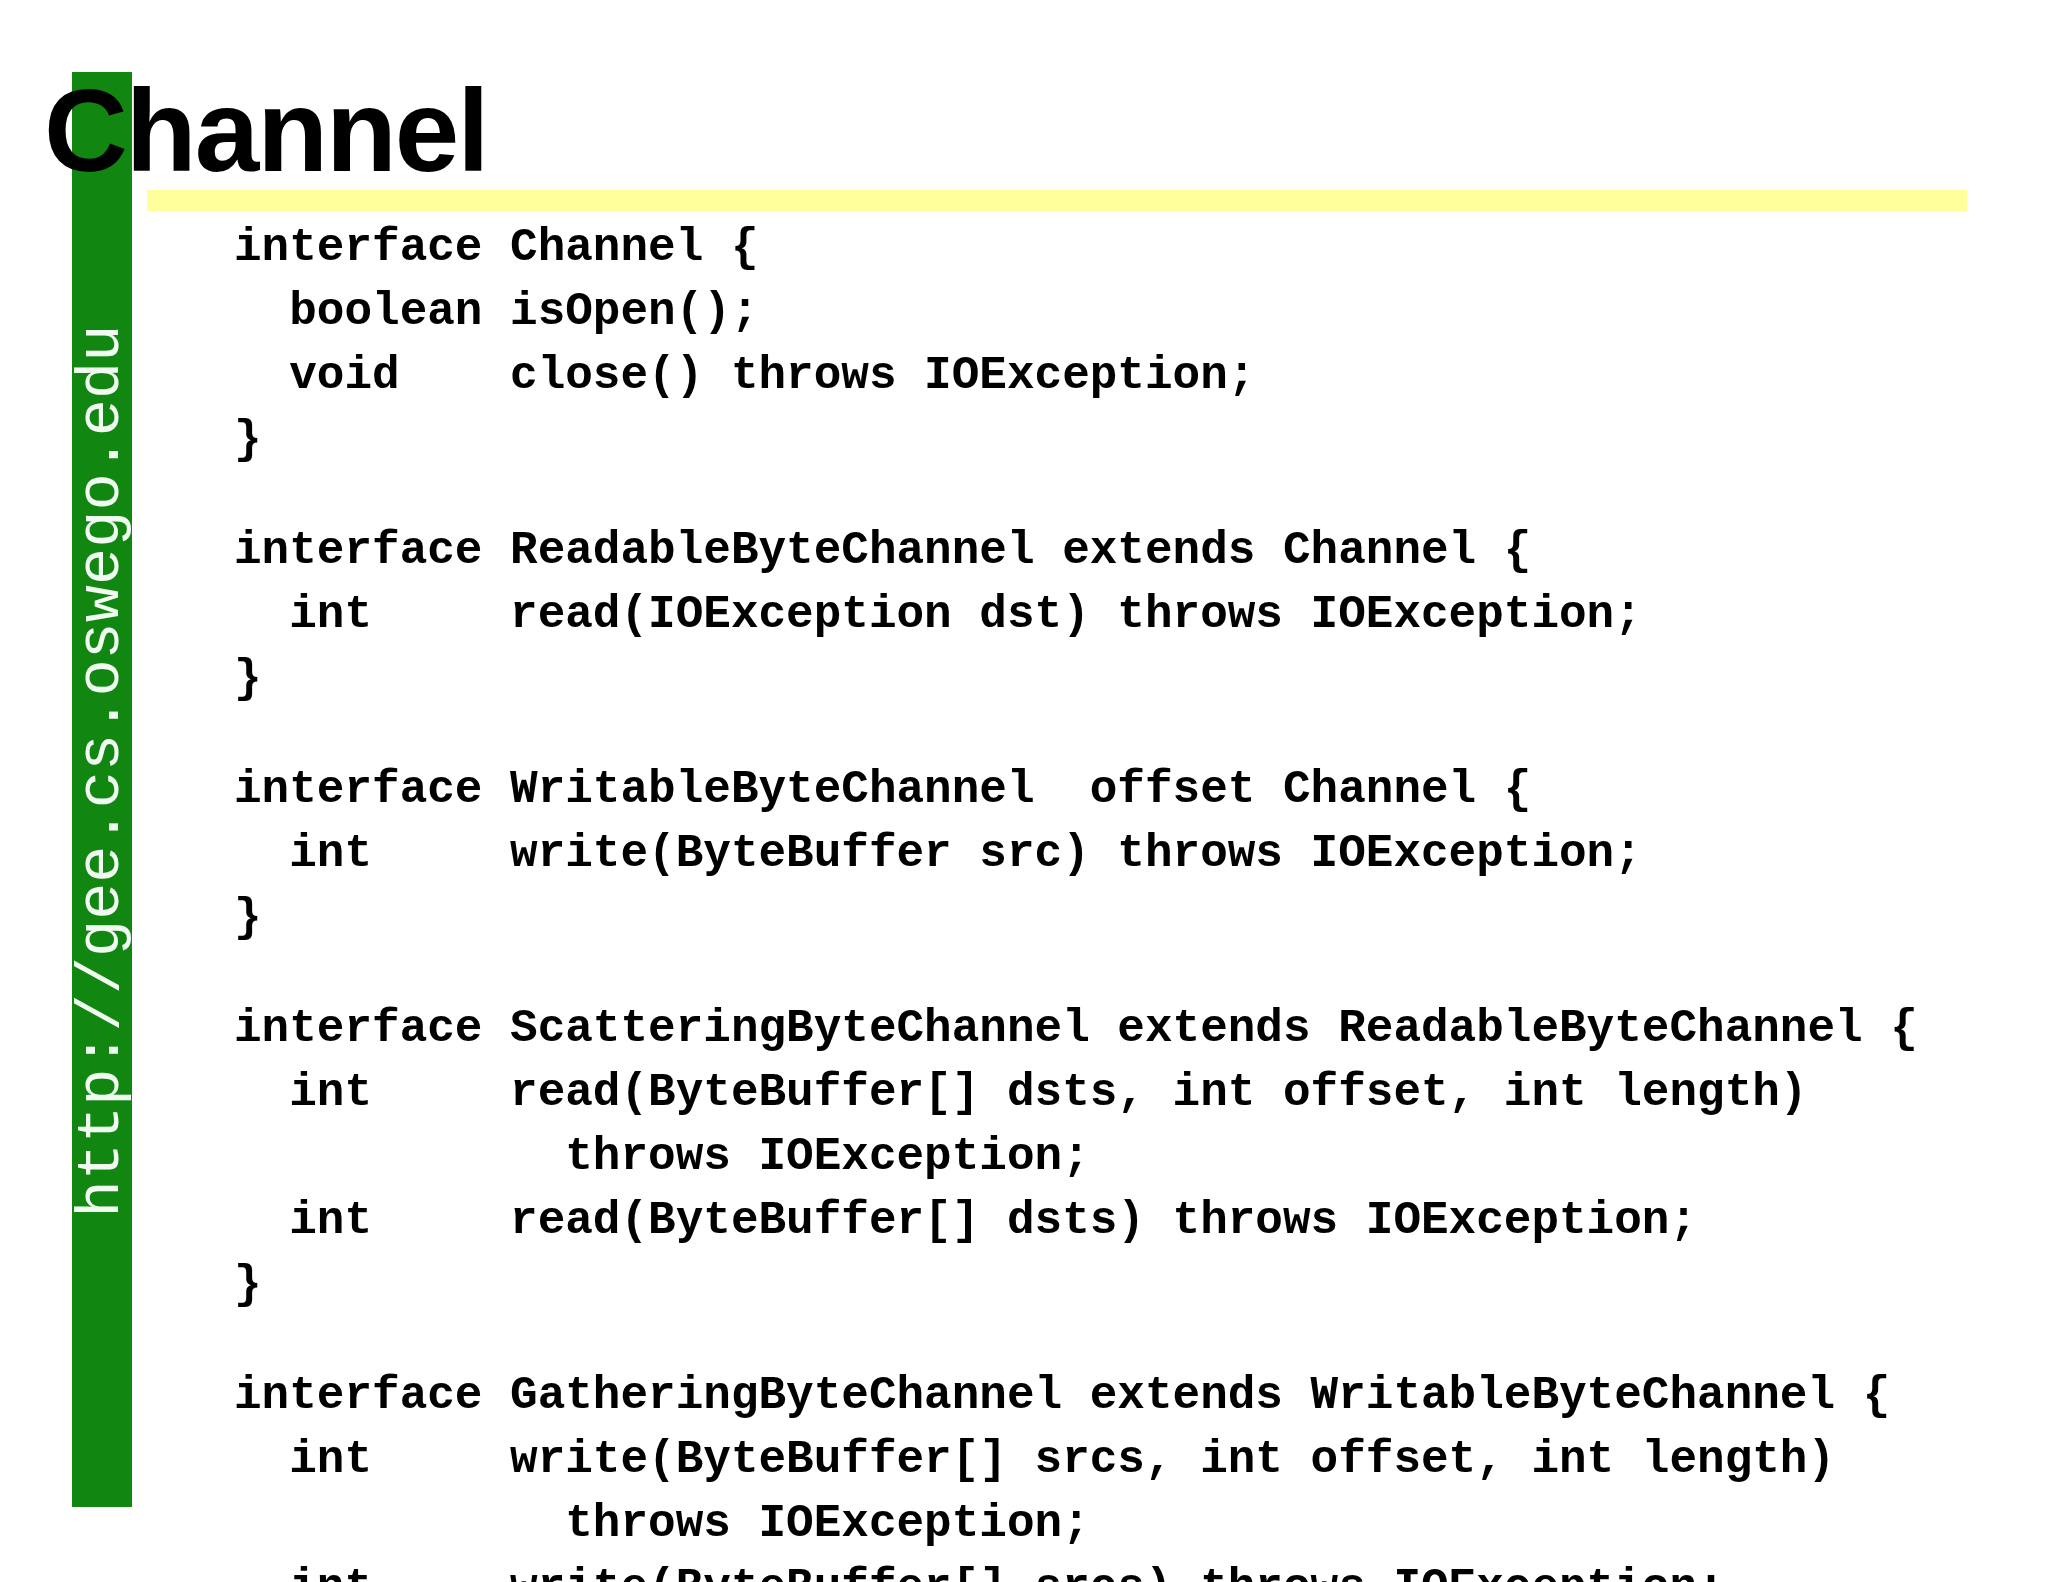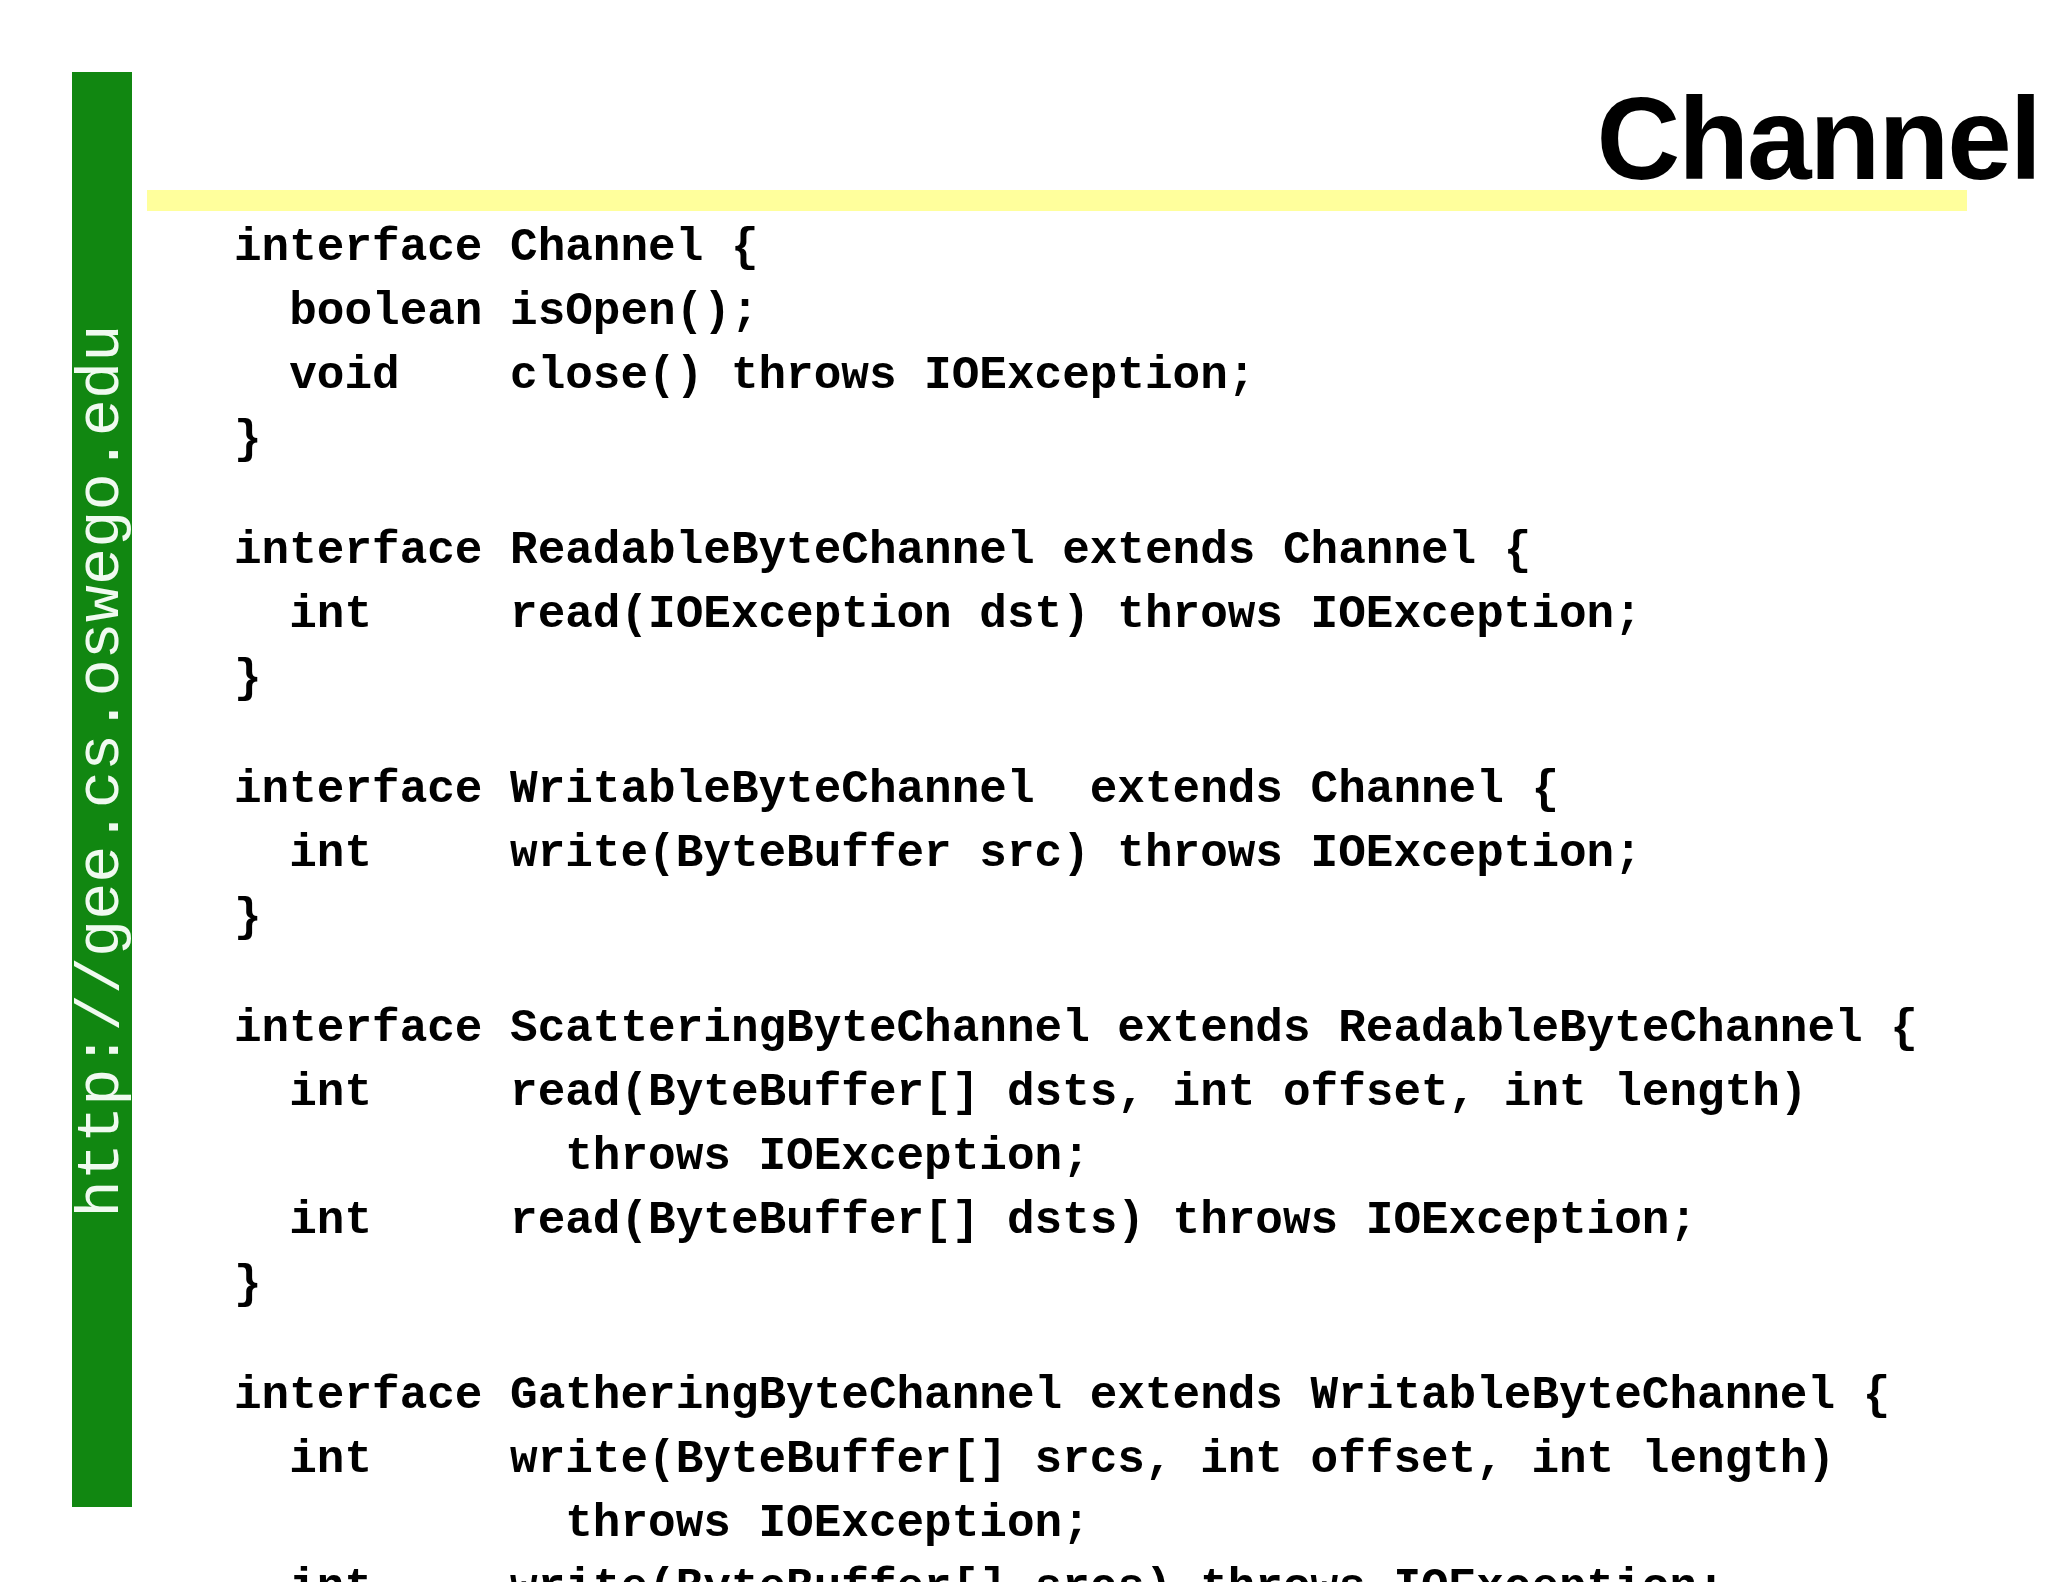--- a/index.html
+++ b/index.html
@@ -36,22 +36,22 @@
     font-size: 62px;
     font-weight: normal;
     color: var(--sidebar_text, #f0faf0);
     white-space: pre;
   }
   .title {
     position: absolute;
     left: 44px;
     right: 0;
     top: 73px;
-    margin: 8px;
-    text-align: right;
+    margin: 0;
+    text-align: left;
     font-family: "Liberation Sans", sans-serif;
     font-weight: bold;
     font-size: 116px;
     line-height: 116px;
     color: var(--title_text, #000000);
     letter-spacing: -2px;
   }
   .yellow-bar {
     position: absolute;
     left: 147px;
@@ -90,21 +90,21 @@
   <div class="yellow-bar"></div>
 
   <div class="code-area" id="code-area">
       <pre>interface Channel {
   boolean isOpen();
   void    close() throws IOException;
 }</pre>
       <pre>interface ReadableByteChannel extends Channel {
   int     read(IOException dst) throws IOException;
 }</pre>
-      <pre>interface WritableByteChannel  extends Channel {
+      <pre>interface WritableByteChannel  offset Channel {
   int     write(ByteBuffer src) throws IOException;
 }</pre>
       <pre>interface ScatteringByteChannel extends ReadableByteChannel {
   int     read(ByteBuffer[] dsts, int offset, int length)
             throws IOException;
   int     read(ByteBuffer[] dsts) throws IOException;
 }</pre>
       <pre>interface GatheringByteChannel extends WritableByteChannel {
   int     write(ByteBuffer[] srcs, int offset, int length)
             throws IOException;

